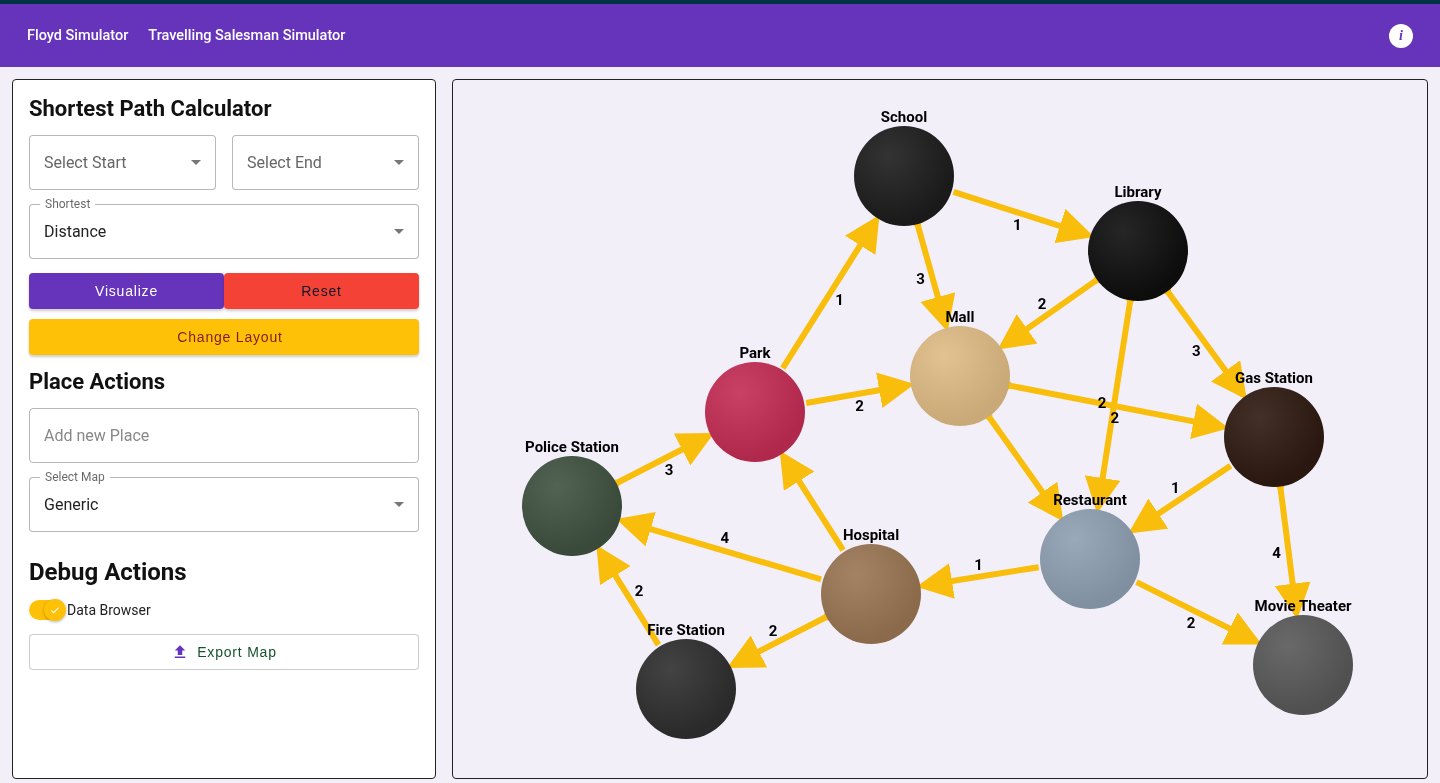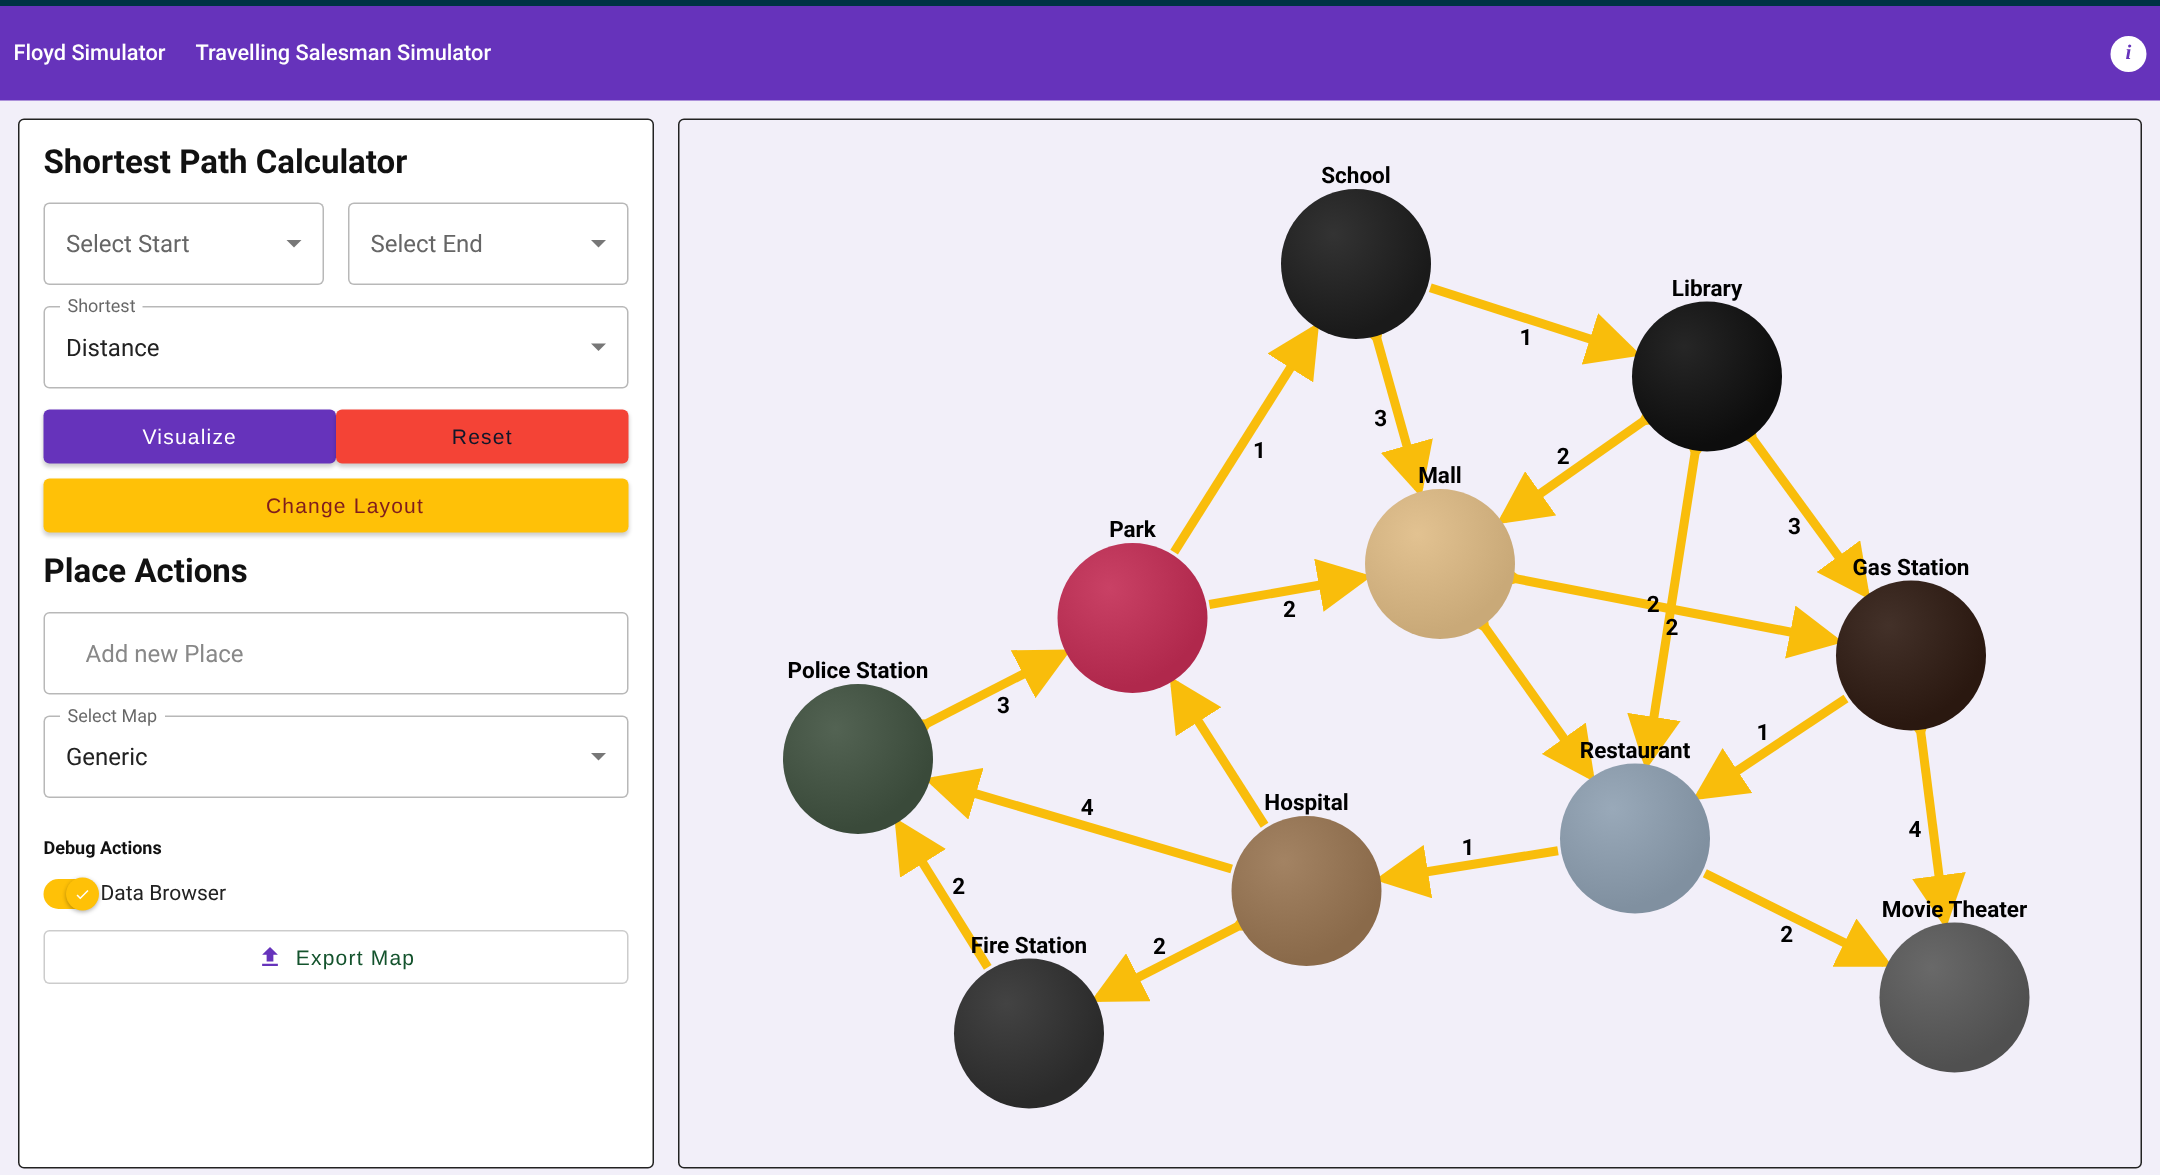--- a/index.html
+++ b/index.html
@@ -9,21 +9,21 @@
   width: 1440px;
   height: 783px;
   overflow: hidden;
 }
 .topbar-accent { height: 4px; background: #003344; }
 .header {
   background: #6633bb;
   height: 63px;
   display: flex;
   align-items: center;
-  padding: 0 9px;
+  padding: 0 27px;
   color: #fff;
 }
 .header .nav {
   display: flex;
   gap: 20px;
 }
 .header .nav-item {
   font-size: 14.5px;
   font-weight: 500;
   color: #fff;
@@ -104,21 +104,21 @@
   border-left: 5px solid transparent;
   border-right: 5px solid transparent;
   border-top: 5px solid #777;
 }
 .input-field {
   border: 1px solid rgba(0,0,0,0.28);
   border-radius: 4px;
   height: 55px;
   display: flex;
   align-items: center;
-  padding: 0 27px;
+  padding: 0 14px;
   width: 100%;
   margin-bottom: 14px;
 }
 .input-field .placeholder { color: #888; font-size: 16px; }
 .btnrow { display: flex; margin-bottom: 10px; }
 .btn {
   height: 36px;
   border-radius: 4px;
   border: none;
   font-size: 14px;
@@ -229,21 +229,21 @@
       <span class="placeholder">Add new Place</span>
     </div>
     <div class="row">
       <div class="select-field">
         <span class="floating-label">Select Map</span>
         <span class="value" style="color:#222">Generic</span>
         <span class="chevron"></span>
       </div>
     </div>
 
-    <h2 class="section-title" style="margin-top:26px; font-size:12px;">Debug Actions</h2>
+    <h2 class="section-title" style="margin-top:26px; font-size:24px;">Debug Actions</h2>
     <div class="switch-row">
       <div class="switch">
         <div class="thumb">
           <svg viewBox="0 0 24 24">
               <path fill="#fff" d="M9 16.2l-3.5-3.5L4 14.1l5 5 11-11-1.4-1.4z"></path>
             </svg>
         </div>
       </div>
       <span class="switch-label">Data Browser</span>
     </div>

